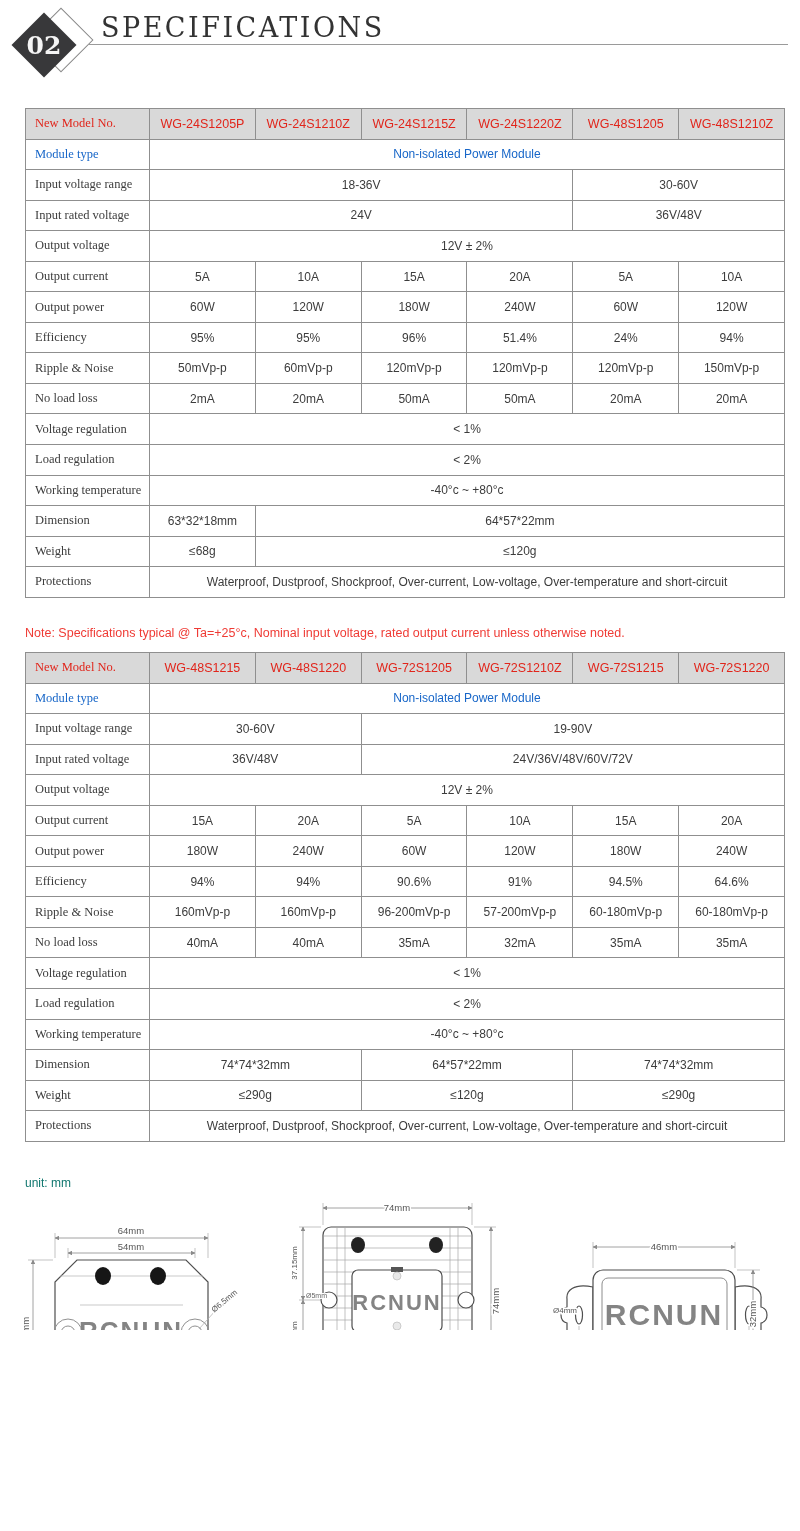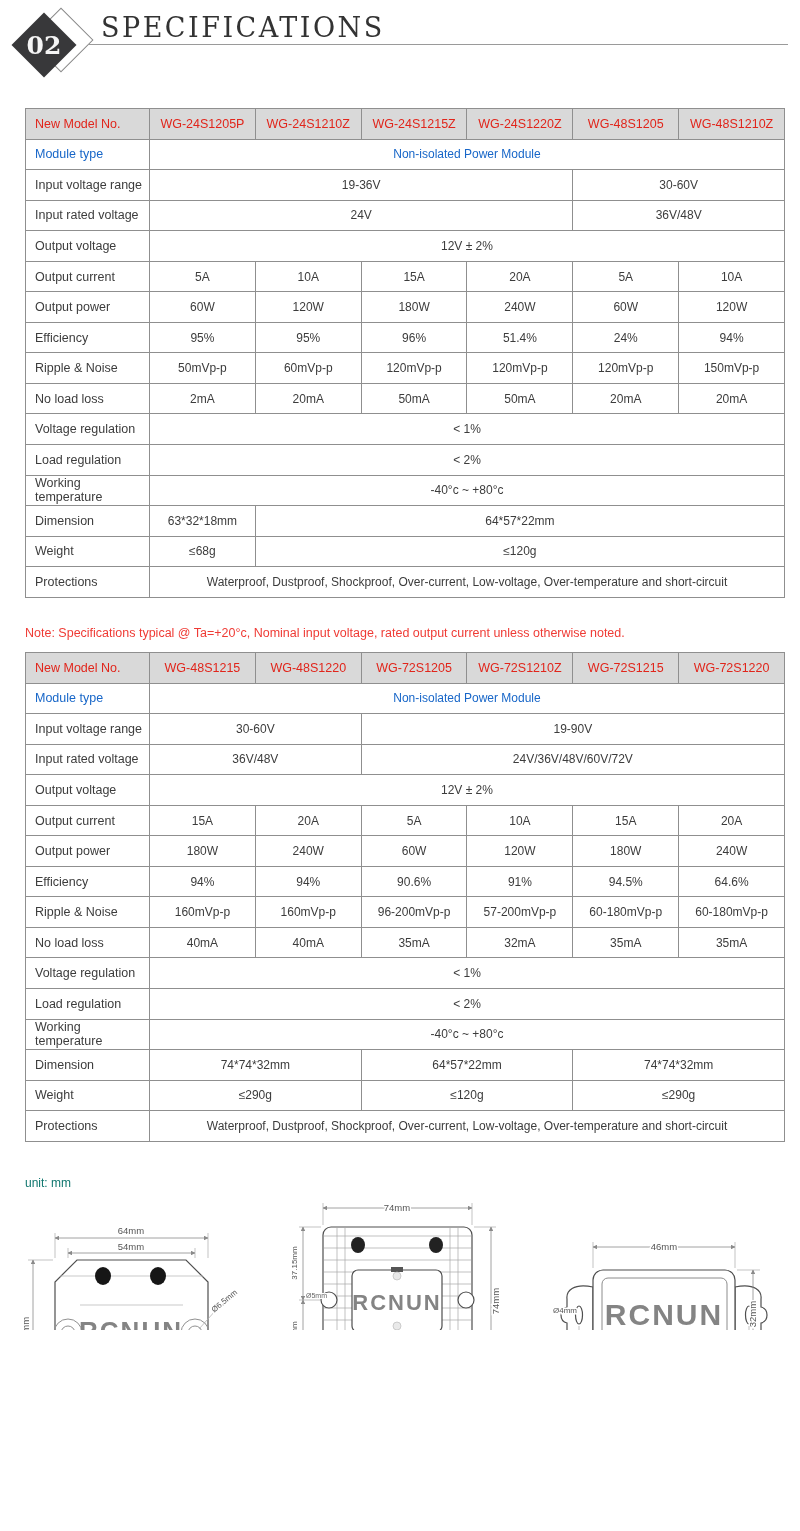--- a/index.html
+++ b/index.html
@@ -18,21 +18,21 @@
   .page-title { position:absolute; left:101px; top:12px; font-family:"DejaVu Serif", serif;
                 font-size:27px; letter-spacing:2.5px; color:#333;text-align:center; }
 
   
   table.spec { position:absolute; left:25px; width:760px; border-collapse:collapse;
                table-layout:fixed; font-size:12.5px; color:#3c3c3c; }
   #table1 { top:108px; } #table2 { top:652px; }
   table.spec th, table.spec td { border:1px solid #8f8f8f; height:30.55px; padding:0 4px;
                text-align:center; font-weight:normal; }
   table.spec thead th { background:#d9d9d9; color:#e1251b; }
-  table.spec th.lbl { text-align:left; padding-left:9px; }
+  table.spec th.lbl { text-align:left; padding-left:9px;font-family:Liberation Serif, serif; }
   table.spec td { font-size:12px; }
   .blue { color:#1766c8 !important; }
 
   .note { position:absolute; left:25px; top:626px; font-size:12.5px; color:#ef3b35; }
 
   
   .unit-label { position:absolute; left:25px; top:1176px; font-size:12px; color:#0f766e; }
   svg.drawings { position:absolute; left:0; top:1170px; }
   .body { fill:#fff; stroke:#4f4f4f; stroke-width:1.2; }
   .thin { fill:none; stroke:#909090; stroke-width:1; }
@@ -84,21 +84,21 @@
           <th>WG-48S1210Z</th>
         </tr>
       </thead>
     <tbody>
         <tr>
           <th class="lbl blue">Module type</th>
           <td colspan="6" class="blue">Non-isolated Power Module</td>
         </tr>
         <tr>
           <th class="lbl">Input voltage range</th>
-          <td colspan="4">19-36V</td>
+          <td colspan="4">18-36V</td>
           <td colspan="2">30-60V</td>
         </tr>
         <tr>
           <th class="lbl">Input rated voltage</th>
           <td colspan="4">24V</td>
           <td colspan="2">36V/48V</td>
         </tr>
         <tr>
           <th class="lbl">Output voltage</th>
           <td colspan="6">12V ± 2%</td>
@@ -170,21 +170,21 @@
           <td>≤68g</td>
           <td colspan="5">≤120g</td>
         </tr>
         <tr>
           <th class="lbl">Protections</th>
           <td colspan="6">Waterproof, Dustproof, Shockproof, Over-current, Low-voltage, Over-temperature and short-circuit</td>
         </tr>
       </tbody>
   </table>
 
-  <div class="note">Note: Specifications typical @ Ta=+20°c, Nominal input voltage, rated output current unless otherwise noted.</div>
+  <div class="note">Note: Specifications typical @ Ta=+25°c, Nominal input voltage, rated output current unless otherwise noted.</div>
 
   <table class="spec" id="table2">
     <colgroup>
         <col style="width:124px">
         <col>
         <col>
         <col>
         <col>
         <col>
         <col>

